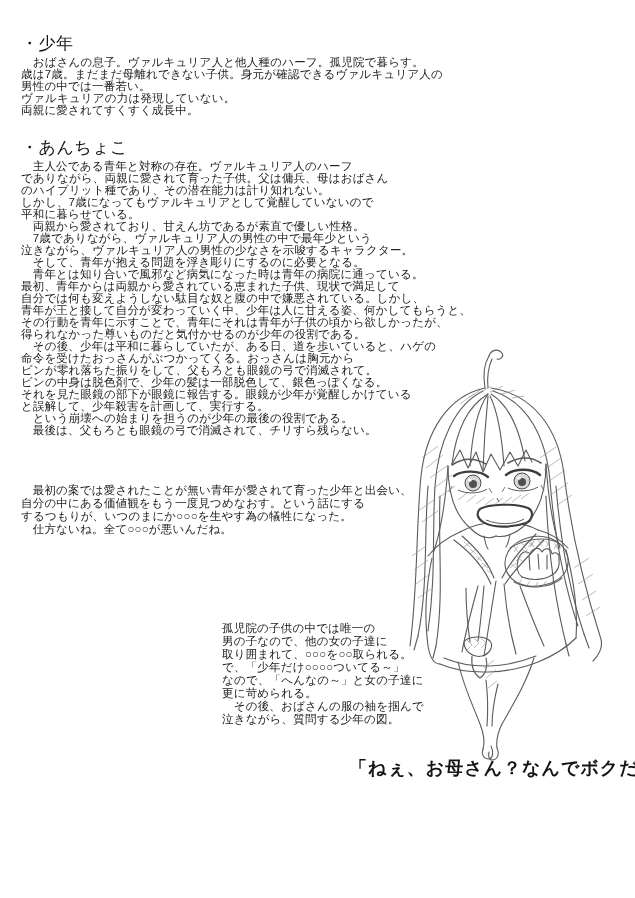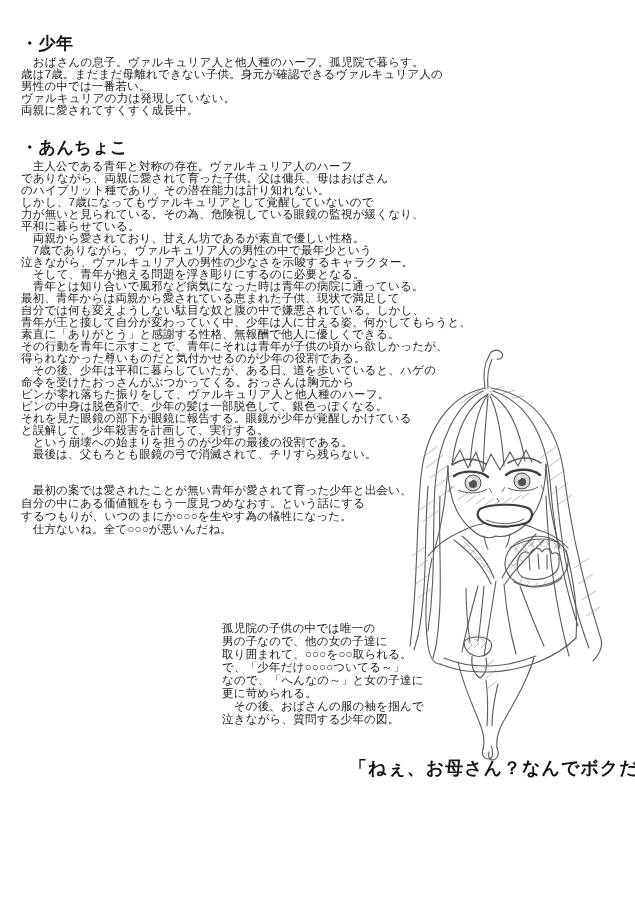--- a/index.html
+++ b/index.html
@@ -1,20 +1,20 @@
 <!DOCTYPE html>
 <html><head>
 <meta charset="utf-8">
 <style>
   html,body{margin:0;padding:0;}
   body{width:635px;height:898px;background:#ffffff;position:relative;overflow:hidden;
        font-family:"Liberation Sans","DejaVu Sans",sans-serif;color:#1b1b1b;}
   .page{position:absolute;inset:0;background:#ffffff;}
   .block{position:absolute;}
-  .title{margin:0 0 3px 0;font-size:17px;line-height:18px;font-weight:bold;letter-spacing:0.5px;color:#141414;}
+  .title{margin:0 0 3px 0;font-size:17px;line-height:18px;font-weight:normal;letter-spacing:0.5px;color:#141414;}
   .line{font-size:11.5px;line-height:12px;white-space:pre;letter-spacing:0.2px;color:#1b1b1b;}
   .note .line{line-height:13px;}
   .caption .line{line-height:13px;}
   .quote{position:absolute;font-family:"Liberation Serif","DejaVu Serif",serif;
          font-size:18px;line-height:22px;font-weight:600;letter-spacing:1px;white-space:pre;color:#141414;}
   .sketch{position:absolute;left:388px;top:346px;width:250px;height:430px;}
 </style>
 </head>
 <body>
 
@@ -28,36 +28,34 @@
     <div class="line">ヴァルキュリアの力は発現していない。</div>
     <div class="line">両親に愛されてすくすく成長中。</div>
   </section>
 
   <section class="block" style="left:21px;top:139px">
     <h2 class="title">・あんちょこ</h2>
     <div class="line">　主人公である青年と対称の存在。ヴァルキュリア人のハーフ</div>
     <div class="line">でありながら、両親に愛されて育った子供。父は傭兵、母はおばさん</div>
     <div class="line">のハイブリット種であり、その潜在能力は計り知れない。</div>
     <div class="line">しかし、7歳になってもヴァルキュリアとして覚醒していないので</div>
-    <div class="line">力が無いと見られている。その為、危険視している眼鏡の監視が緩くなり、</div>
     <div class="line">平和に暮らせている。</div>
     <div class="line">　両親から愛されており、甘えん坊であるが素直で優しい性格。</div>
     <div class="line">　7歳でありながら、ヴァルキュリア人の男性の中で最年少という</div>
     <div class="line">泣きながら、ヴァルキュリア人の男性の少なさを示唆するキャラクター。</div>
     <div class="line">　そして、青年が抱える問題を浮き彫りにするのに必要となる。</div>
     <div class="line">　青年とは知り合いで風邪など病気になった時は青年の病院に通っている。</div>
     <div class="line">最初、青年からは両親から愛されている恵まれた子供、現状で満足して</div>
     <div class="line">自分では何も変えようしない駄目な奴と腹の中で嫌悪されている。しかし、</div>
     <div class="line">青年が王と接して自分が変わっていく中、少年は人に甘える姿、何かしてもらうと、</div>
-    <div class="line">素直に「ありがとう」と感謝する性格、無報酬で他人に優しくできる。</div>
     <div class="line">その行動を青年に示すことで、青年にそれは青年が子供の頃から欲しかったが、</div>
     <div class="line">得られなかった尊いものだと気付かせるのが少年の役割である。</div>
     <div class="line">　その後、少年は平和に暮らしていたが、ある日、道を歩いていると、ハゲの</div>
     <div class="line">命令を受けたおっさんがぶつかってくる。おっさんは胸元から</div>
-    <div class="line">ビンが零れ落ちた振りをして、ヴァルキュリア人と他人種のハーフ。</div>
+    <div class="line">ビンが零れ落ちた振りをして、父もろとも眼鏡の弓で消滅されて。</div>
     <div class="line">ビンの中身は脱色剤で、少年の髪は一部脱色して、銀色っぽくなる。</div>
     <div class="line">それを見た眼鏡の部下が眼鏡に報告する。眼鏡が少年が覚醒しかけている</div>
     <div class="line">と誤解して、少年殺害を計画して、実行する。</div>
     <div class="line">　という崩壊への始まりを担うのが少年の最後の役割である。</div>
     <div class="line">　最後は、父もろとも眼鏡の弓で消滅されて、チリすら残らない。</div>
   </section>
 
   <div class="block note" style="left:21px;top:484px">
     <div class="line">　最初の案では愛されたことが無い青年が愛されて育った少年と出会い、</div>
     <div class="line">自分の中にある価値観をもう一度見つめなおす。という話にする</div>

